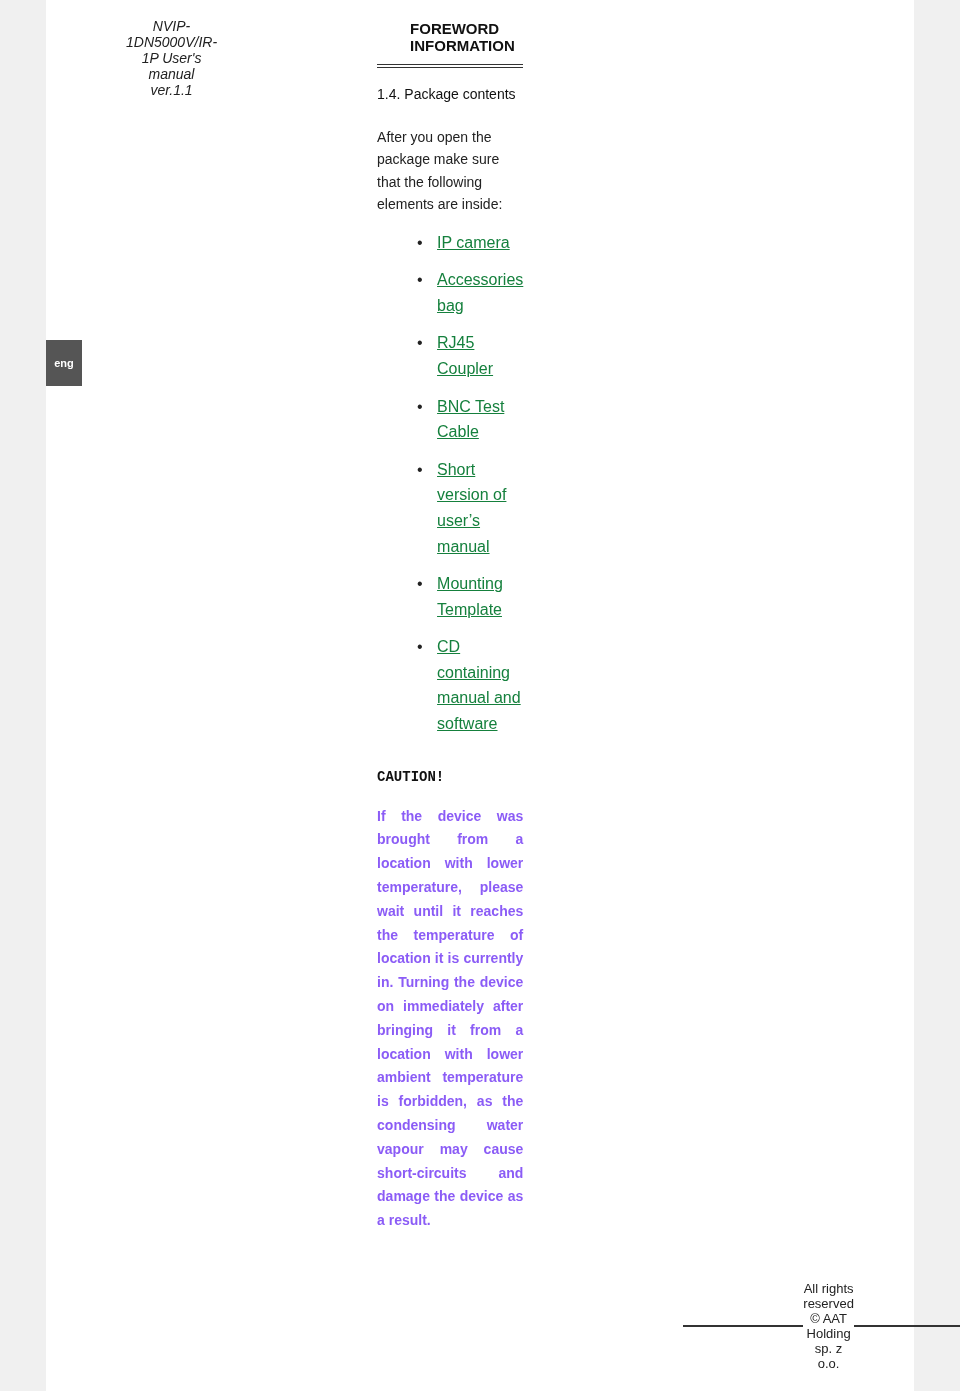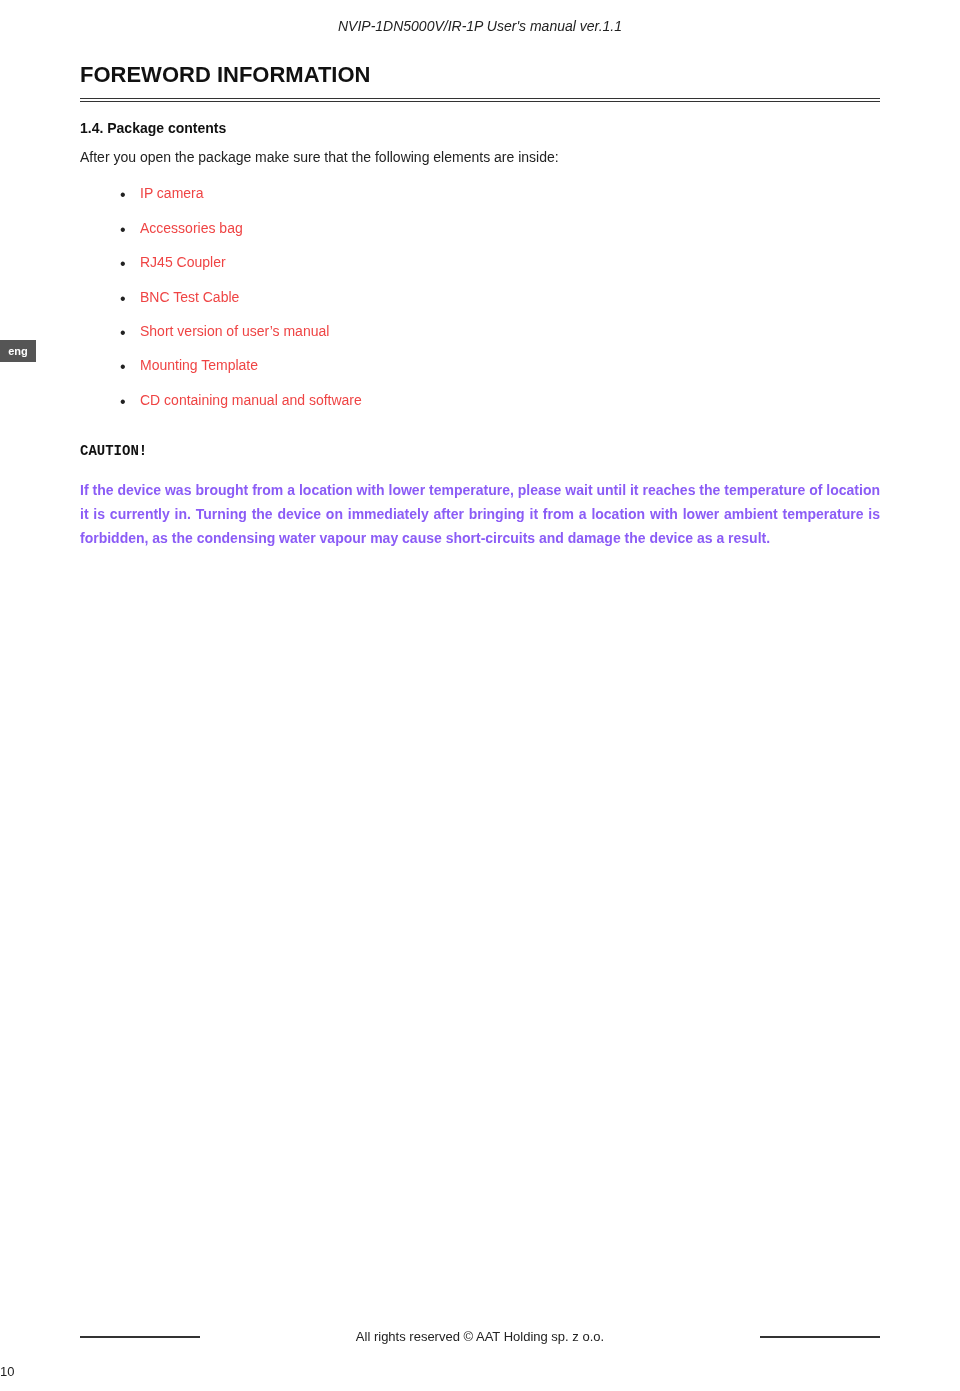--- a/index.html
+++ b/index.html
@@ -11,97 +11,99 @@
     body {
       background: #f0f0f0;
       font-family: Arial, sans-serif;
       display: flex;
       justify-content: center;
       align-items: flex-start;
       min-height: 100vh;
     }
 
     .page {
-      width: 960px;
+      width: 868px;
       min-height: 1391px;
       background: #ffffff;
       position: relative;
       display: flex;
-      flex-direction: column;
+      flex-direction: row;
     }
 
     .page-header {
       text-align: center;
       padding: 18px 80px 8px 80px;
       font-size: 14px;
       color: #222;
       font-style: italic;
     }
 
     .lang-tab {
       position: absolute;
       left: 0;
       top: 340px;
       background: #555;
       color: #fff;
       font-size: 11px;
-      padding: 5px 7px;
+      padding: 17px 7px;
       writing-mode: horizontal-tb;
       width: 36px;
       text-align: center;
       font-weight: bold;
     }
 
     .main-content {
       padding: 20px 80px 30px 80px;
       flex: 1;
       display: flex;
       flex-direction: column;
     }
 
     .foreword-title {
-      font-size: 22px;
+      font-size: 15px;
       font-weight: bold;
       color: #111;
       margin-bottom: 10px;
+      margin-left: 33px;
     }
 
     .double-rule {
       border: none;
       border-top: 4px double #333;
       margin-bottom: 18px;
     }
 
     .section-heading {
       font-size: 14px;
-      font-weight: bold;
-      color: #111;
-      margin-bottom: 10px;
+      font-weight: normal;
+      color: #111;
+      margin-bottom: 24px;
     }
 
     .intro-text {
       font-size: 14px;
       color: #222;
       margin-bottom: 14px;
       line-height: 1.6;
     }
 
     .bullet-list {
       list-style: none;
       padding: 0;
       margin: 0 0 20px 60px;
     }
 
     .bullet-list li {
-      font-size: 14px;
-      color: #ef4444;
+      font-size: 16px;
+      color: #15803d;
       margin-bottom: 12px;
       line-height: 1.6;
       position: relative;
       padding-left: 0;
+      text-decoration: underline;
     }
 
     .bullet-list li::before {
       content: "•";
       position: absolute;
       left: -20px;
       font-size: 16px;
       color: #222;
     }
 

